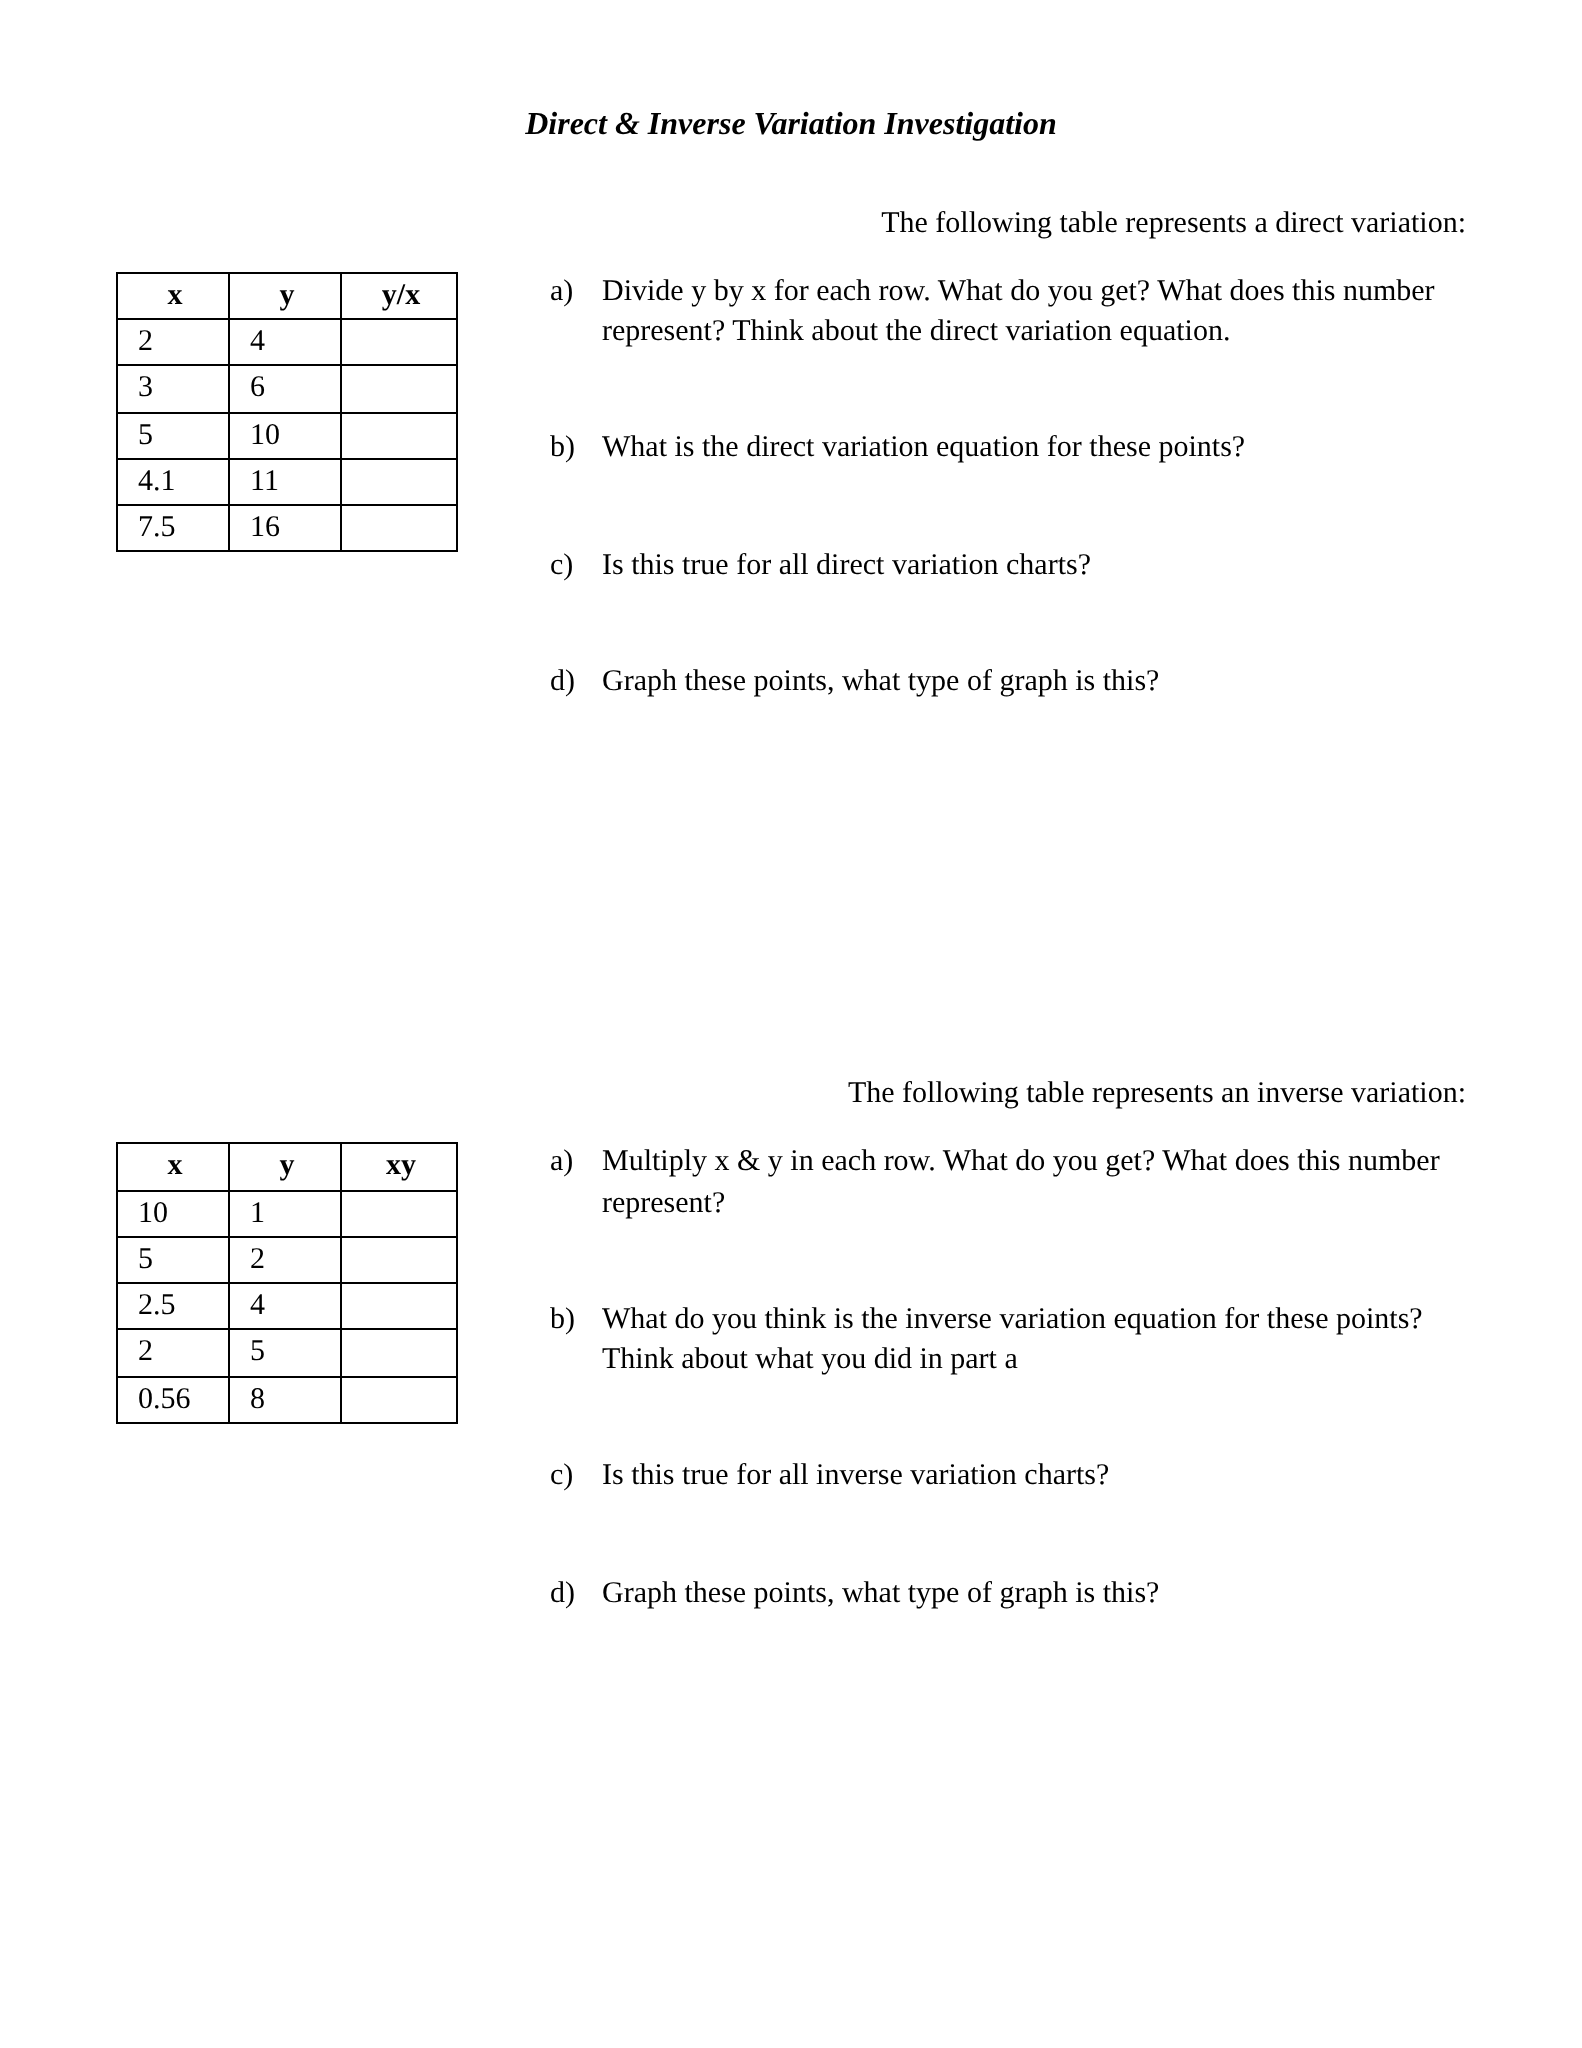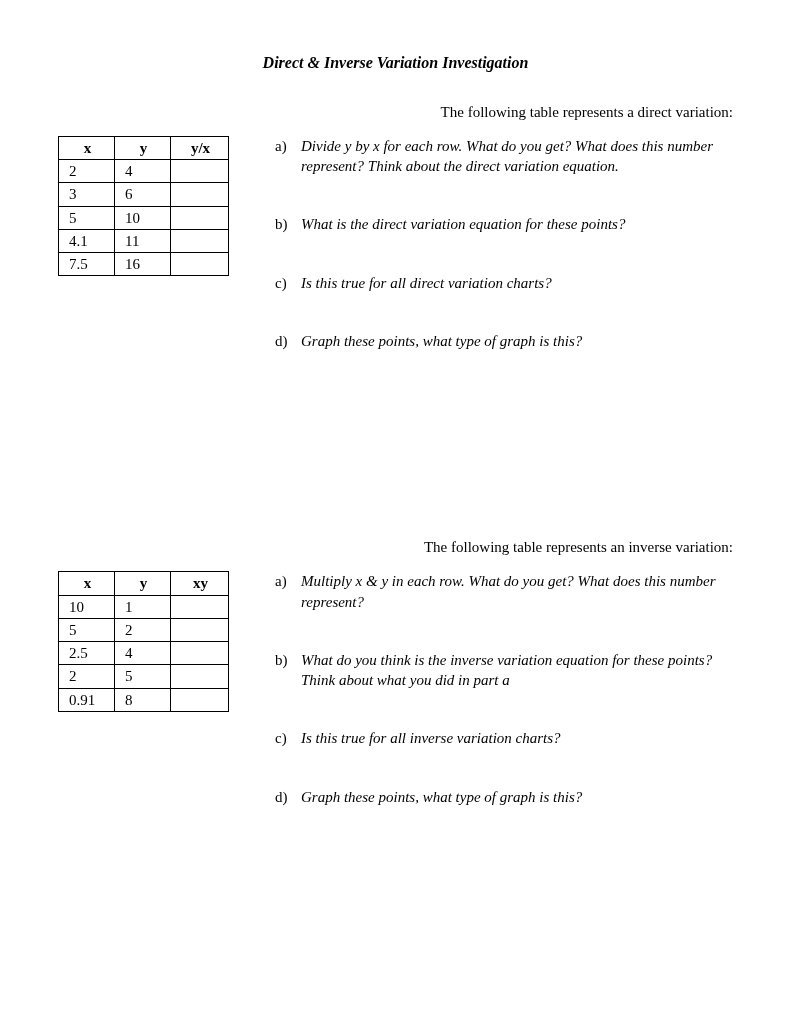--- a/index.html
+++ b/index.html
@@ -57,21 +57,20 @@
       display: flex;
       margin-bottom: 38px;
       padding-left: 14px;
     }
     .q-label {
       width: 26px;
       flex-shrink: 0;
     }
     .q-text {
       flex: 1;
-      font-style: italic;
     }
     .spacer-mid { height: 148px; }
     .spacer-end { height: 200px; }
   </style>
 </head>
 <body>
 
 <div class="title">Direct &amp; Inverse Variation Investigation</div>
 
 <div class="intro">The following table represents a direct variation:</div>
@@ -160,21 +159,21 @@
         <td>2.5</td>
         <td>4</td>
         <td></td>
       </tr>
       <tr>
         <td>2</td>
         <td>5</td>
         <td></td>
       </tr>
       <tr>
-        <td>0.91</td>
+        <td>0.56</td>
         <td>8</td>
         <td></td>
       </tr>
     </tbody>
       </table>
   </div>
   <div class="questions">
     <div class="q-item">
       <div class="q-label">a)</div>
       <div class="q-text">Multiply x &amp; y in each row. What do you get? What does this number represent?</div>

